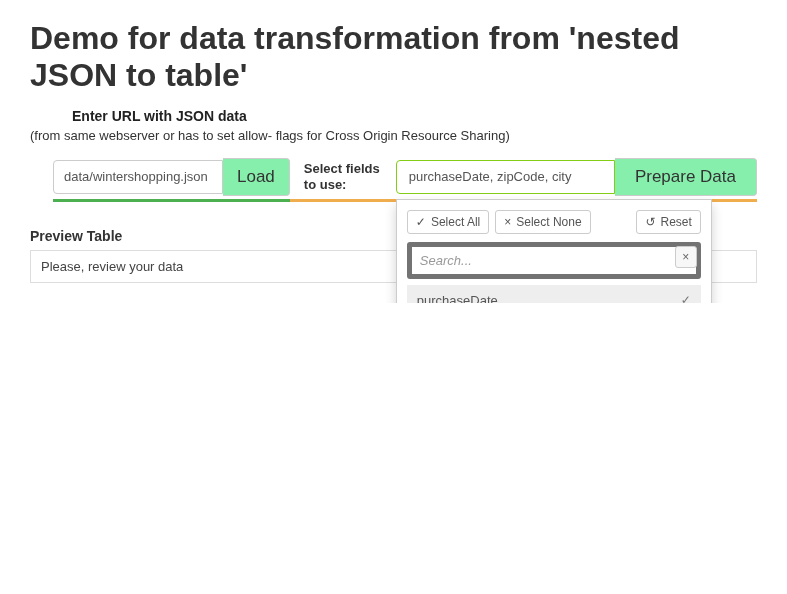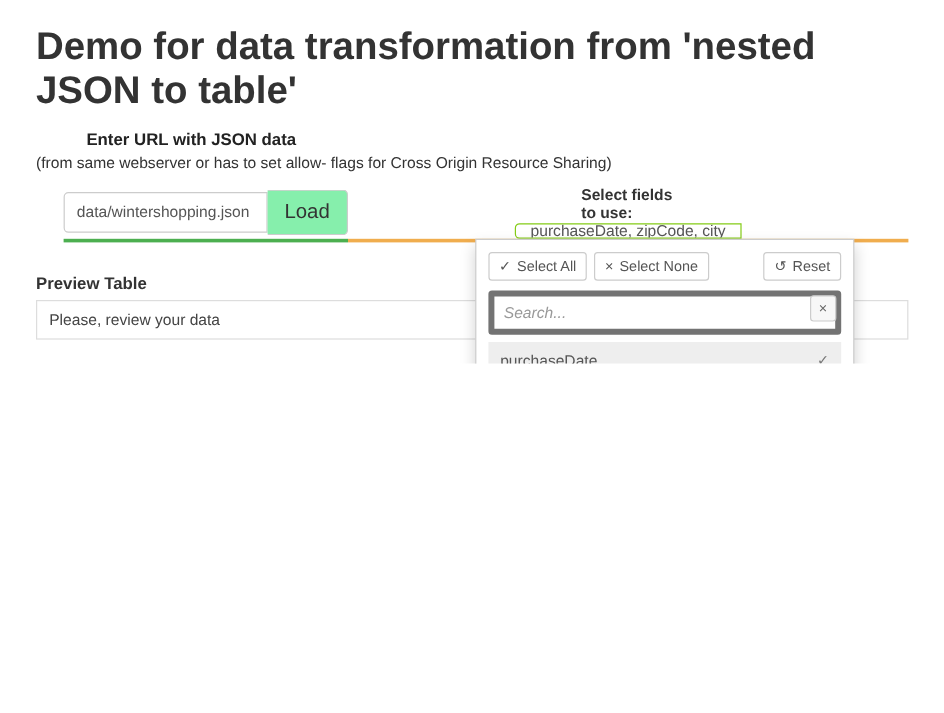--- a/index.html
+++ b/index.html
@@ -221,23 +221,24 @@
 
 <div class="strip-row">
   <div class="group-green">
     <div class="strip-inner">
       <input class="url-input" type="text" value="data/wintershopping.json" style="">
       <button class="btn btn-load">Load</button>
     </div>
   </div>
 
   <div class="group-orange">
-    <div class="strip-inner" style="width:100%;flex-direction:column;">
+    <div class="strip-inner" style="width:100%;">
       <div class="select-label">Select fields to use:</div>
       <div class="multi-select-box">purchaseDate, zipCode, city</div>
+      <button class="btn btn-prepare">Prepare Data</button>
     </div>
 
     <div class="dropdown">
       <div class="dd-controls">
         <button class="dd-btn">
           <span class="glyph">✓</span>
           <span>Select All</span>
         </button>
         <button class="dd-btn">
           <span class="glyph">×</span>

